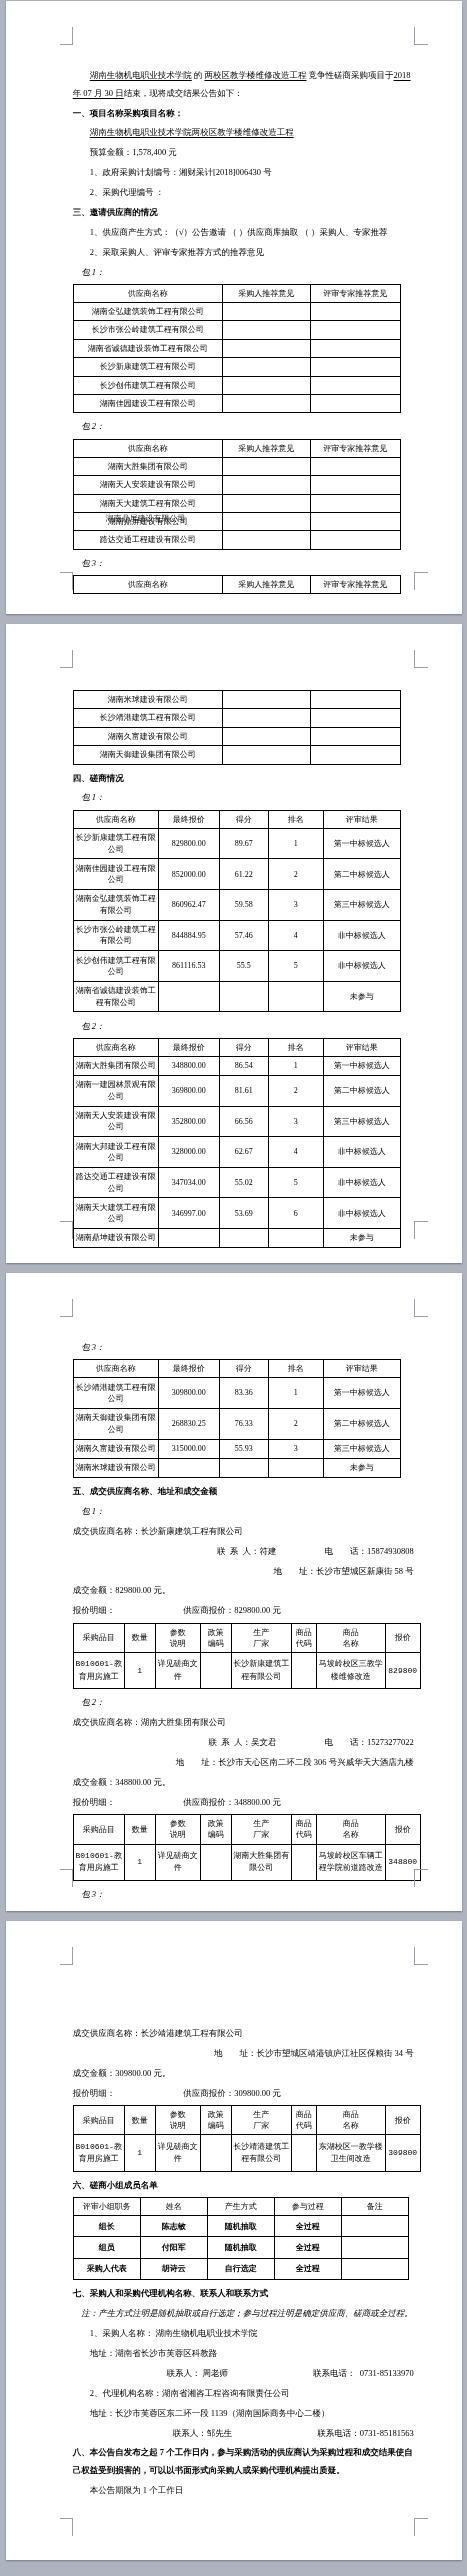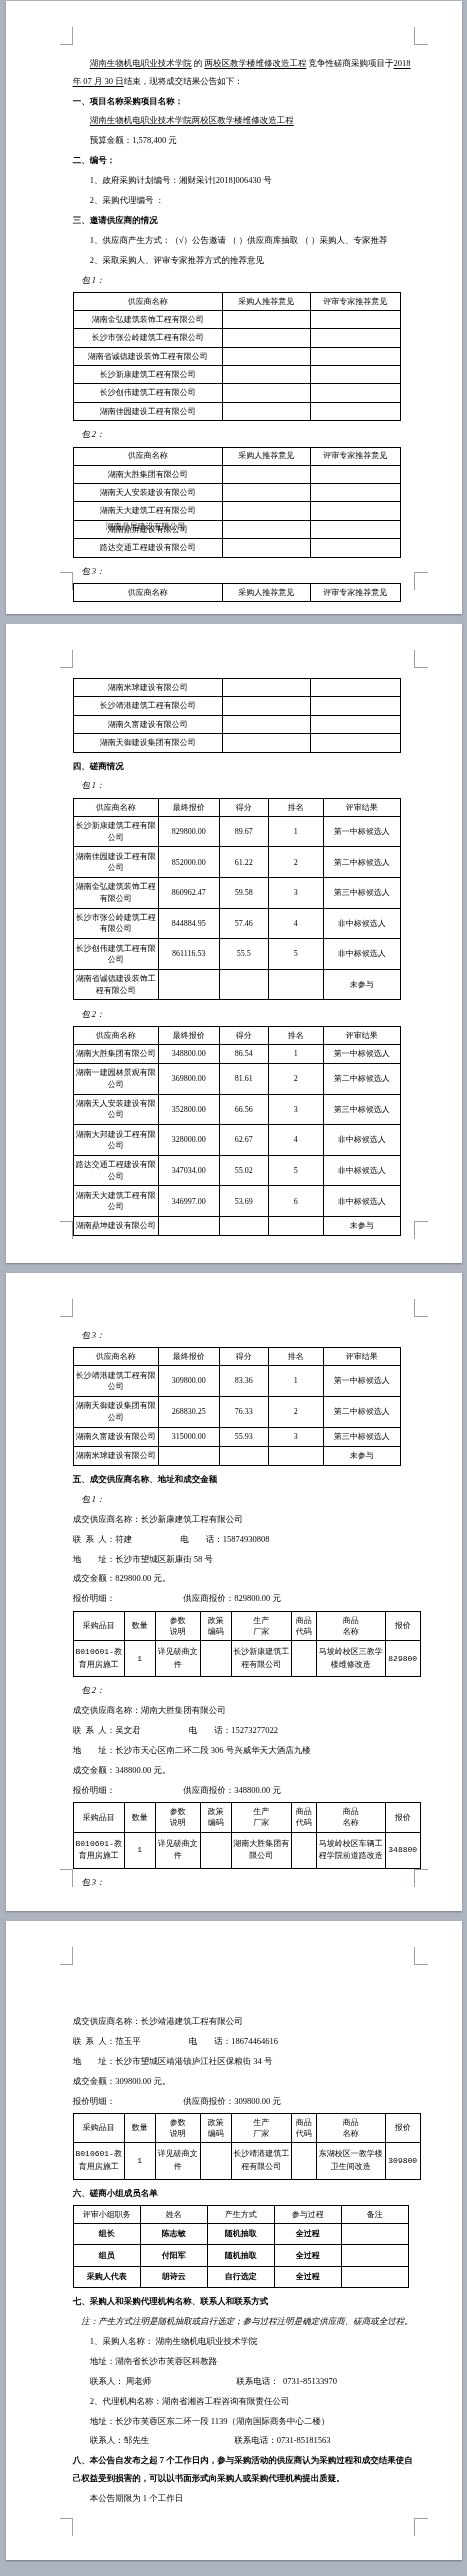--- a/index.html
+++ b/index.html
@@ -7,34 +7,34 @@
     width:467px;height:2576px;position:relative;
     background:#aeb3c0;
     font-family:"Liberation Serif","DejaVu Serif",serif;
     color:#000;
   }
   .page{
     position:absolute;left:5.7px;width:456px;background:#fff;
     box-shadow:0 1.1px 1.7px rgba(50,55,70,.45);
     overflow:hidden;
   }
-  .content{margin:0 48px 0 67px;}
+  .content{margin:12px 48px 0 67px;}
   
   .cm{position:absolute;width:12.5px;height:17px;border:0 solid #9aa0ab;}
   .cm.tl{left:54px;top:25.6px;border-right-width:0.6px;border-bottom-width:0.6px;}
   .cm.tr{right:34px;top:25.6px;border-left-width:0.6px;border-bottom-width:0.6px;}
   .cm.bl{left:54px;bottom:24px;border-right-width:0.6px;border-top-width:0.6px;}
   .cm.br{right:34px;bottom:24px;border-left-width:0.6px;border-top-width:0.6px;}
 
   .p{font-size:8.5px;line-height:17.6px;margin:0 0 2.3px;}
   .h{font-weight:bold;}
   .ind1{text-indent:1em;font-style:italic;}
   .ind2{text-indent:2em;}
   .u{text-decoration:underline;text-underline-offset:1.7px;}
-  .pre{white-space:pre-wrap;}
+  .pre{white-space:pre-wrap;text-align:right;}
   .hgap{display:inline-block;width:48px;}
   .hgap2{display:inline-block;width:68px;}
   .hgap3{display:inline-block;width:85px;}
 
   table.t{border-collapse:collapse;table-layout:fixed;margin:2.8px 0 5.1px;border:1.1px solid #000;}
   .t th,.t td{
     border:0.6px solid #000;font-size:8px;font-weight:normal;
     text-align:center;vertical-align:middle;line-height:11.4px;
     padding:1.7px 1.7px;overflow:hidden;word-break:break-all;
   }
@@ -62,21 +62,20 @@
 <div class="page" style="top:1.1px;height:613px;">
   <div class="cm tl"></div>
   <div class="cm tr"></div>
   <div class="cm bl"></div>
   <div class="cm br"></div>
   <div class="content" style="padding-top:54px;">
     <p class="p ind2"><span class="u">湖南生物机电职业技术学院</span><span> 的 </span><span class="u">两校区教学楼维修改造工程</span><span> 竞争性磋商采购项目于</span><span class="u">2018 年 07 月 30 日</span><span>结束，现将成交结果公告如下：</span></p>
     <p class="p h">一、项目名称采购项目名称：</p>
     <p class="p ind2"><span class="u">湖南生物机电职业技术学院两校区教学楼维修改造工程</span></p>
     <p class="p ind2">预算金额：1,578,400 元</p>
-    <p class="p h">二、编号：</p>
     <p class="p ind2">1、政府采购计划编号：湘财采计[2018]006430 号</p>
     <p class="p ind2">2、采购代理编号 ：</p>
     <p class="p h">三、邀请供应商的情况</p>
     <p class="p ind2">1、供应商产生方式：（√）公告邀请 （ ）供应商库抽取 （ ）采购人、专家推荐</p>
     <p class="p ind2">2、采取采购人、评审专家推荐方式的推荐意见</p>
 
     <p class="p ind1">包 1：</p>
     <table class="t t-invite">
       <colgroup>
           <col style="width:149px">
@@ -502,21 +501,20 @@
   </div>
 </div>
 
 <div class="page" style="top:1921px;height:639px;">
   <div class="cm tl"></div>
   <div class="cm tr"></div>
   <div class="cm bl"></div>
   <div class="cm br"></div>
   <div class="content" style="padding-top:92px;">
     <p class="p">成交供应商名称：长沙靖港建筑工程有限公司</p>
-    <p class="p pre"><span>联  系  人：范玉平</span><span class="hgap"></span><span>电        话：18674464616</span></p>
     <p class="p pre">地        址：长沙市望城区靖港镇庐江社区保粮街 34 号</p>
     <p class="p">成交金额：309800.00 元。</p>
     <p class="p"><span>报价明细：</span><span class="hgap2"></span><span>供应商报价：309800.00 元</span></p>
     <table class="t t-quote">
       <colgroup>
           <col style="width:51px">
           <col style="width:31px">
           <col style="width:45px">
           <col style="width:31px">
           <col style="width:60px">

